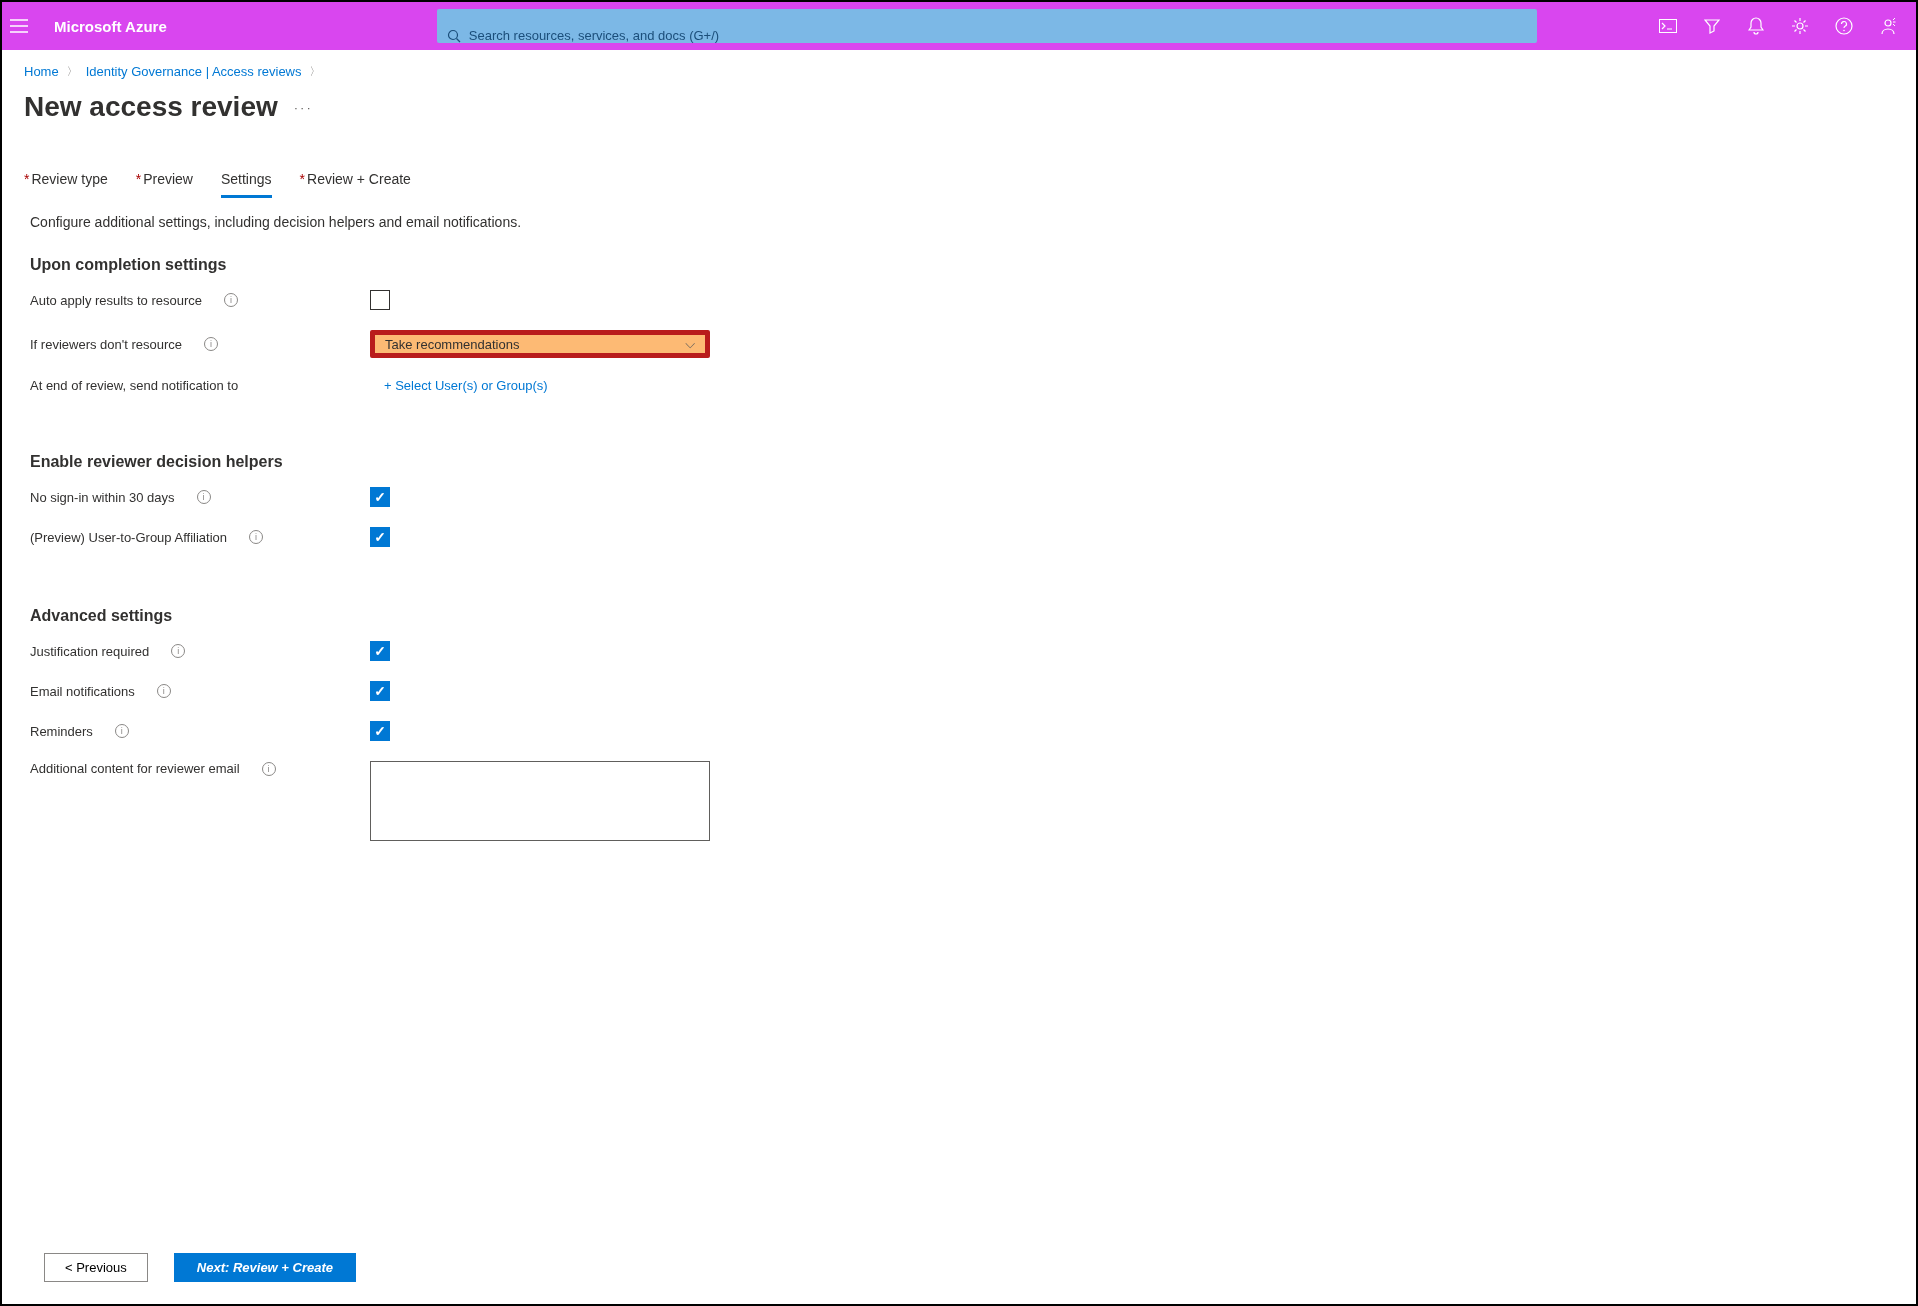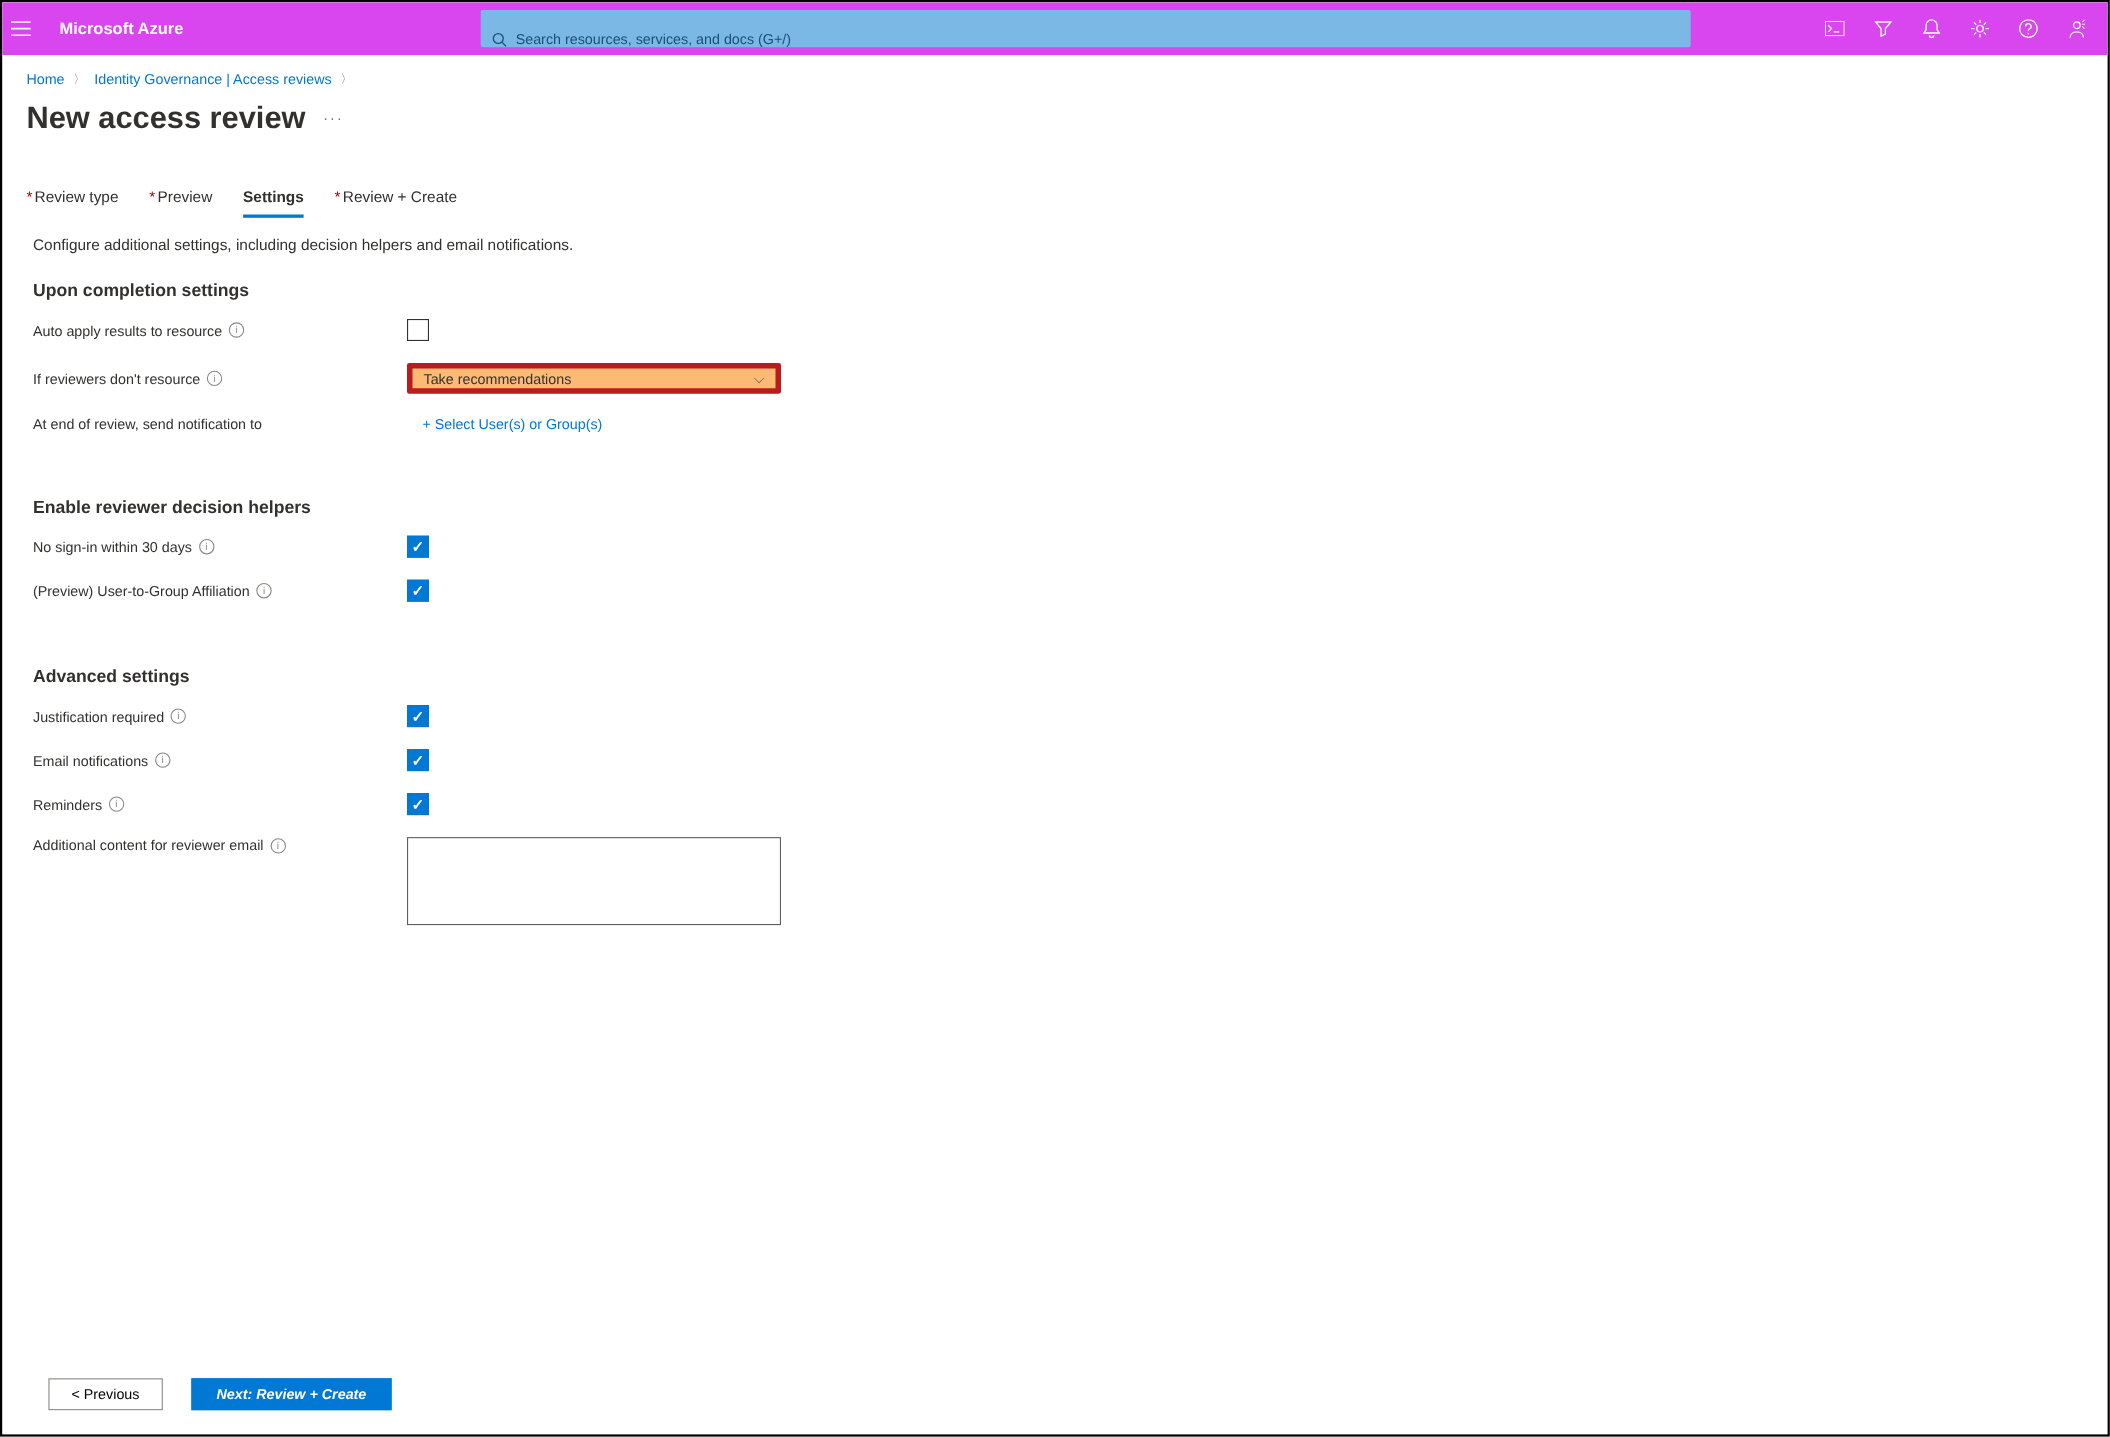--- a/index.html
+++ b/index.html
@@ -69,35 +69,35 @@
   border-bottom: none;
 }
 .tab {
   font-size: 14px;
   color: #323130;
   padding-bottom: 8px;
   cursor: pointer;
   position: relative;
 }
 .tab .req { color: #a80000; margin-right: 2px; }
-.tab.active { font-weight: 700; border-bottom: 3px solid #0078d4; text-align: right; }
+.tab.active { font-weight: 400; border-bottom: 3px solid #0078d4; text-align: right; }
 .description { padding: 16px 28px 0 28px; font-size: 14px; color: #323130; }
 .section { padding: 26px 28px 0 28px; }
 .section-title { font-size: 16px; font-weight: 600; margin-bottom: 16px; }
 .field-row {
   display: flex;
   align-items: center;
   margin-bottom: 20px;
 }
 .field-label {
   width: 340px;
   font-size: 13px;
   display: flex;
   align-items: center;
-  gap: 6px;
+  gap: 22px;
 }
 .info-icon {
   display: inline-flex;
   width: 14px; height: 14px;
   border: 1px solid #8a8886;
   border-radius: 50%;
   font-size: 9px;
   align-items: center;
   justify-content: center;
   color: #8a8886;

